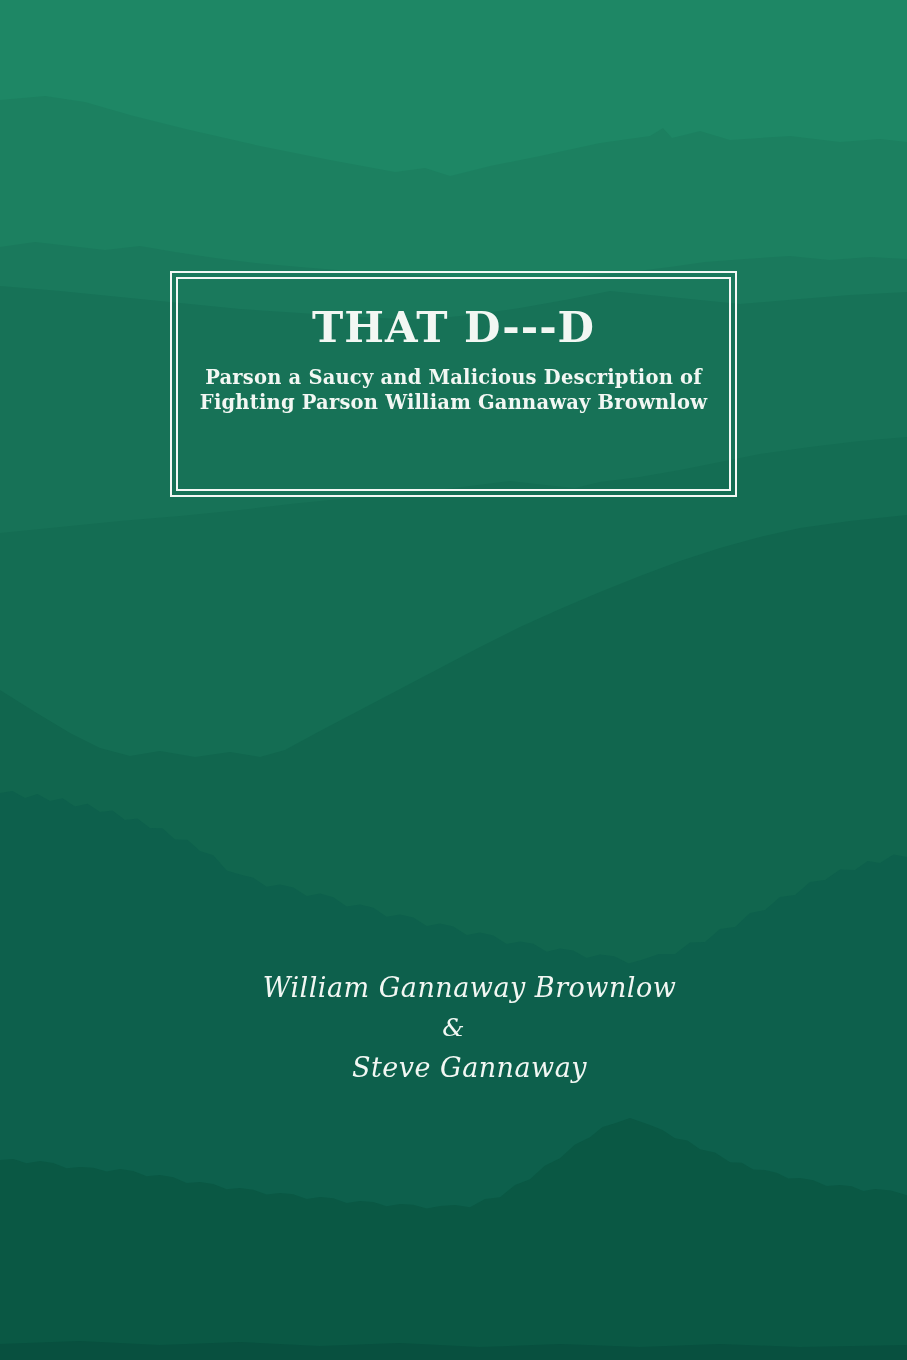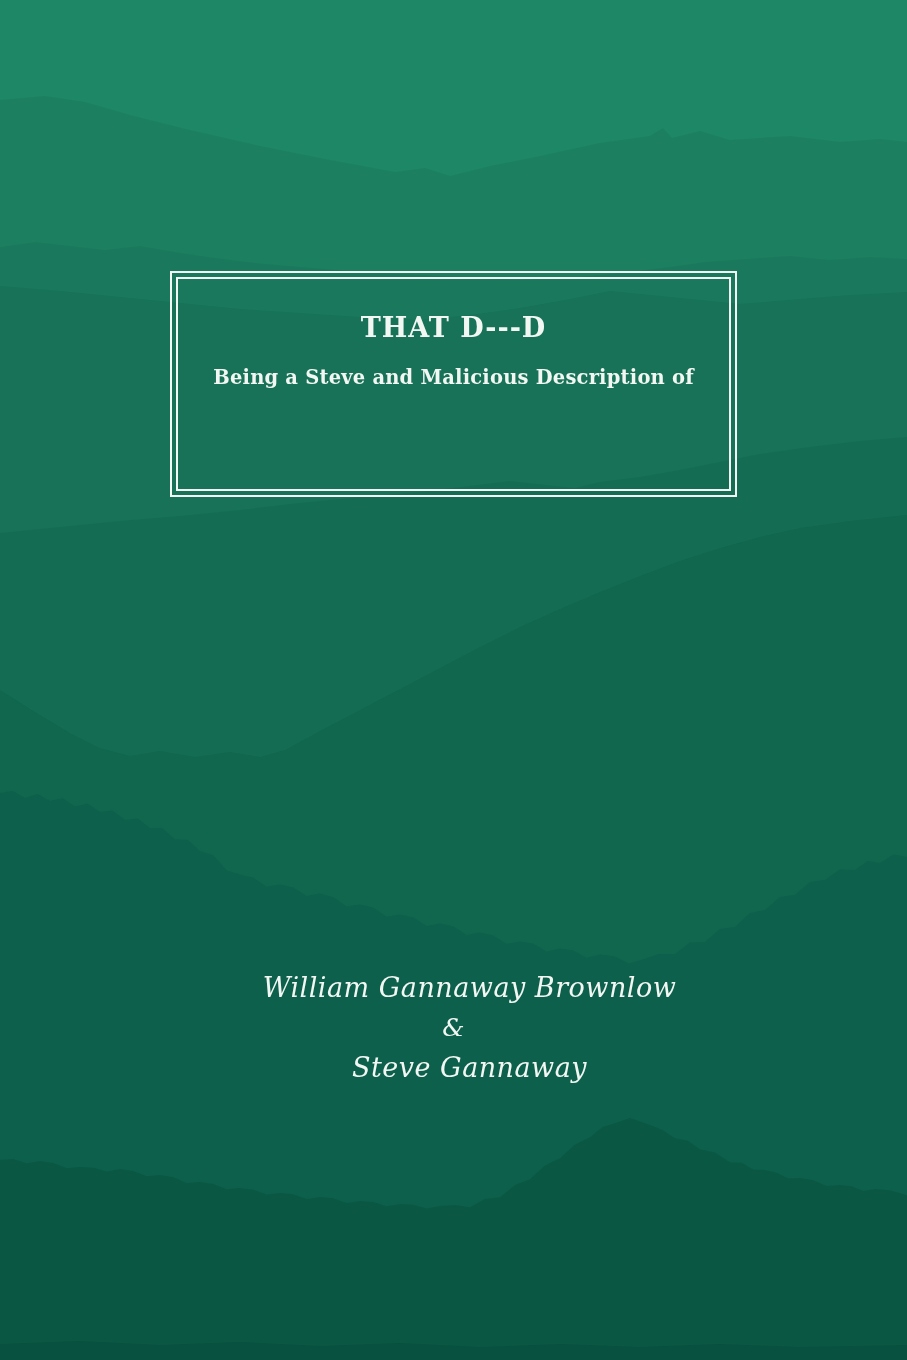--- a/index.html
+++ b/index.html
@@ -16,21 +16,21 @@
     box-sizing:content-box;
   }
   .inner-frame{
     position:absolute;inset:4px;
     border:2px solid var(--frame,#f4f8f5);
     display:flex;flex-direction:column;align-items:center;
     text-align:center;
   }
   .book-title{
     margin:0;margin-top:28px;
-    font-size:27px;line-height:42px;font-weight:700;
+    font-size:42px;line-height:42px;font-weight:700;
     letter-spacing:1px;
     color:var(--ink,#f2f7f3);
   }
   .book-subtitle{
     margin:0;margin-top:16px;
     font-size:19.5px;line-height:25px;font-weight:700;
     letter-spacing:0.2px;
     color:var(--ink,#f2f7f3);
   }
   .authors{
@@ -57,21 +57,22 @@
       <path d="M 0.0 1160.0 L 13.3 1159.0 L 26.7 1163.2 L 40.0 1161.0 L 53.3 1163.0 L 66.7 1168.2 L 80.0 1167.0 L 93.3 1167.7 L 106.7 1171.5 L 120.0 1169.0 L 133.3 1171.0 L 146.7 1176.2 L 160.0 1175.0 L 173.3 1177.3 L 186.7 1182.9 L 200.0 1182.0 L 213.3 1184.0 L 226.7 1189.2 L 240.0 1188.0 L 253.3 1189.7 L 266.7 1194.5 L 280.0 1193.0 L 293.3 1194.3 L 306.7 1198.9 L 320.0 1197.0 L 333.3 1198.3 L 346.7 1202.9 L 360.0 1201.0 L 373.3 1202.0 L 386.7 1206.2 L 400.0 1204.0 L 413.3 1204.7 L 426.7 1208.5 L 440.0 1206.0 L 455.0 1205.0 L 470.0 1207.2 L 485.0 1199.0 L 500.0 1197.2 L 515.0 1185.0 L 530.0 1179.2 L 545.0 1165.5 L 560.0 1158.2 L 575.0 1144.5 L 590.0 1137.2 L 602.5 1127.0 L 615.0 1123.2 L 630.0 1118.0 L 650.0 1125.0 L 662.5 1130.0 L 675.0 1138.2 L 687.5 1140.5 L 700.0 1149.2 L 715.0 1152.5 L 730.0 1162.2 L 741.7 1162.7 L 753.3 1169.5 L 765.0 1170.0 L 776.7 1172.7 L 788.3 1178.5 L 800.0 1178.0 L 813.3 1180.3 L 826.7 1185.9 L 840.0 1185.0 L 851.7 1186.3 L 863.3 1190.9 L 875.0 1189.0 L 891.0 1190.5 L 907.0 1195.2 L 907 1360 L 0 1360 Z" fill="#0a5844"></path>
       <path d="M 0.0 1344.0 L 80.0 1341.0 L 160.0 1345.0 L 240.0 1342.0 L 320.0 1346.0 L 400.0 1343.0 L 480.0 1347.0 L 560.0 1344.0 L 640.0 1347.0 L 720.0 1344.0 L 800.0 1347.0 L 907.0 1345.0 L 907 1360 L 0 1360 Z" fill="#08503f"></path>
     </svg>
 
   <div class="title-frame">
     <div class="inner-frame">
       <h1 class="book-title">
         <span>THAT D---D</span><br>
       </h1>
       <p class="book-subtitle">
-        <span>Being a Steve and Malicious Description of</span><br>
+        <span>Parson a Saucy and Malicious Description of</span><br>
+        <span>Fighting Parson William Gannaway Brownlow</span>
       </p>
     </div>
   </div>
 
   <div class="authors">
     <div class="author-name">William Gannaway Brownlow</div>
     <div class="author-ampersand">&amp;</div>
     <div class="author-name">Steve Gannaway</div>
   </div>
 

